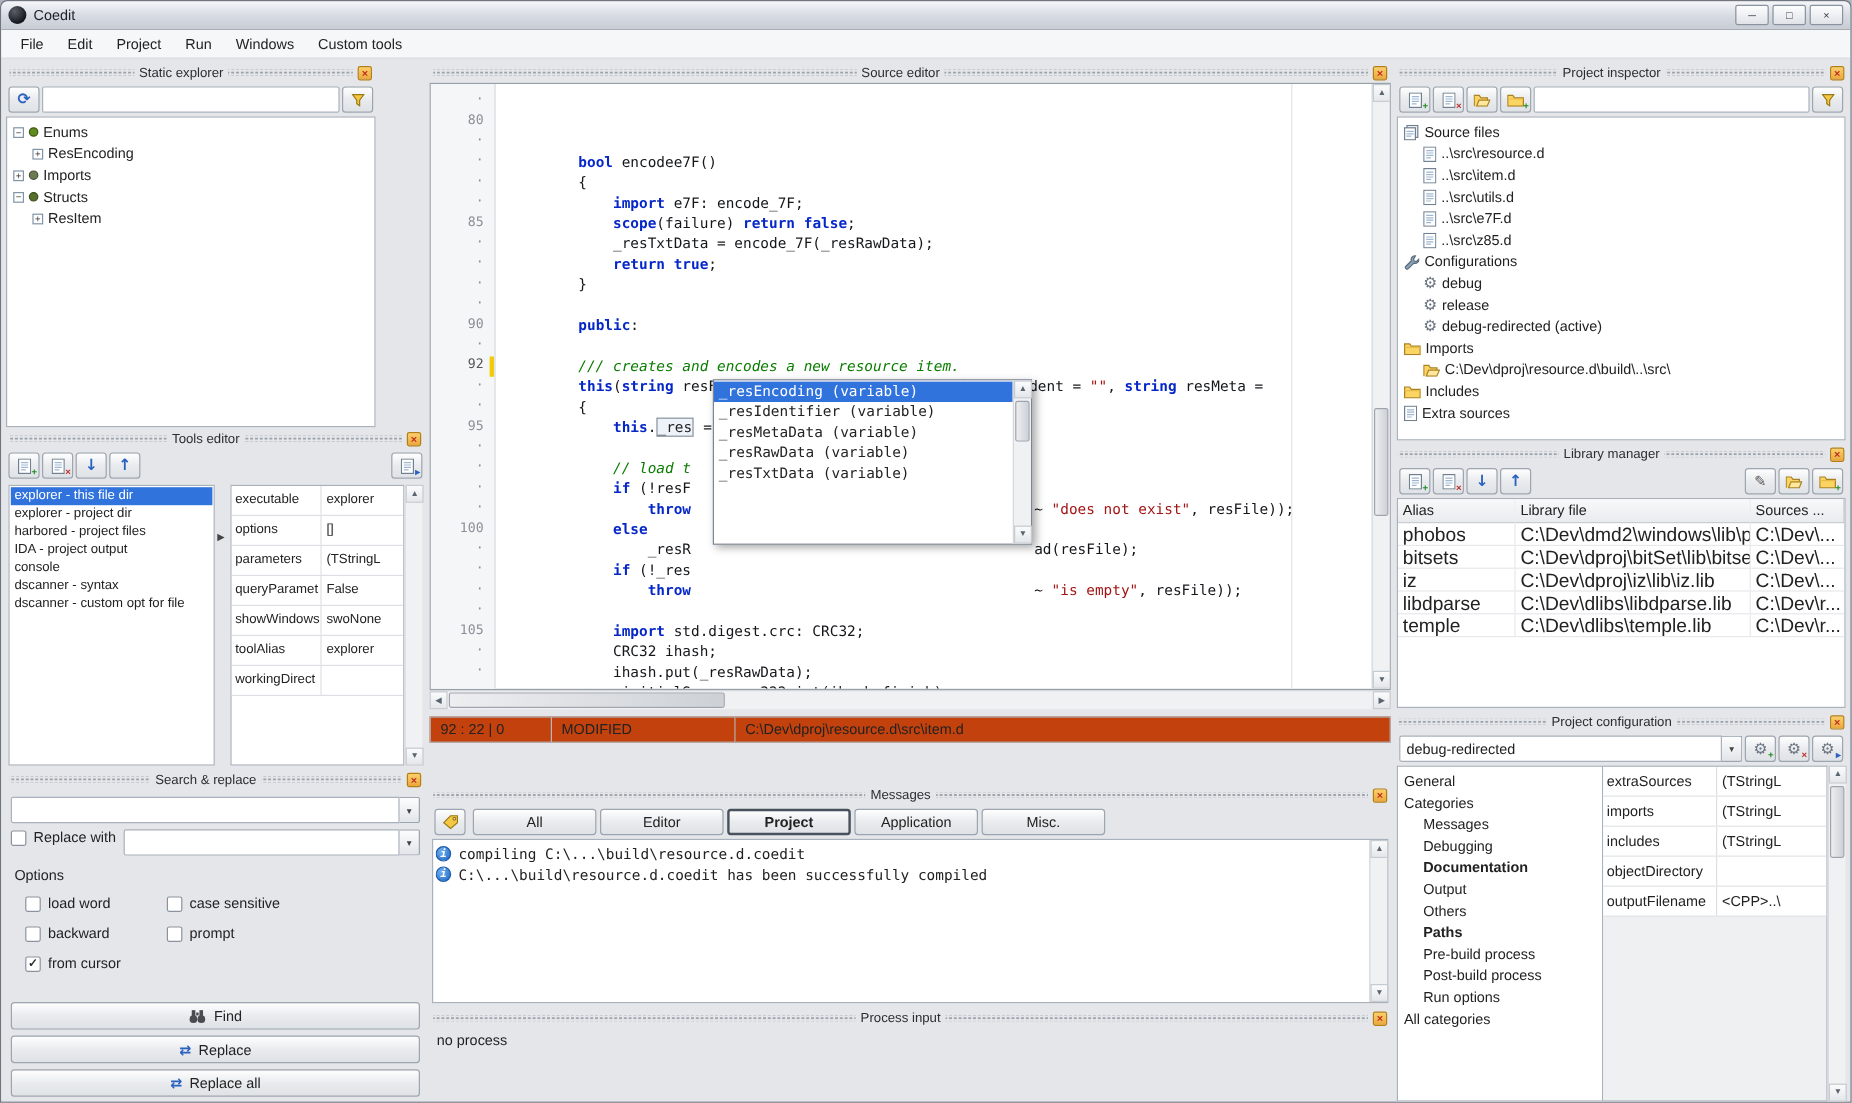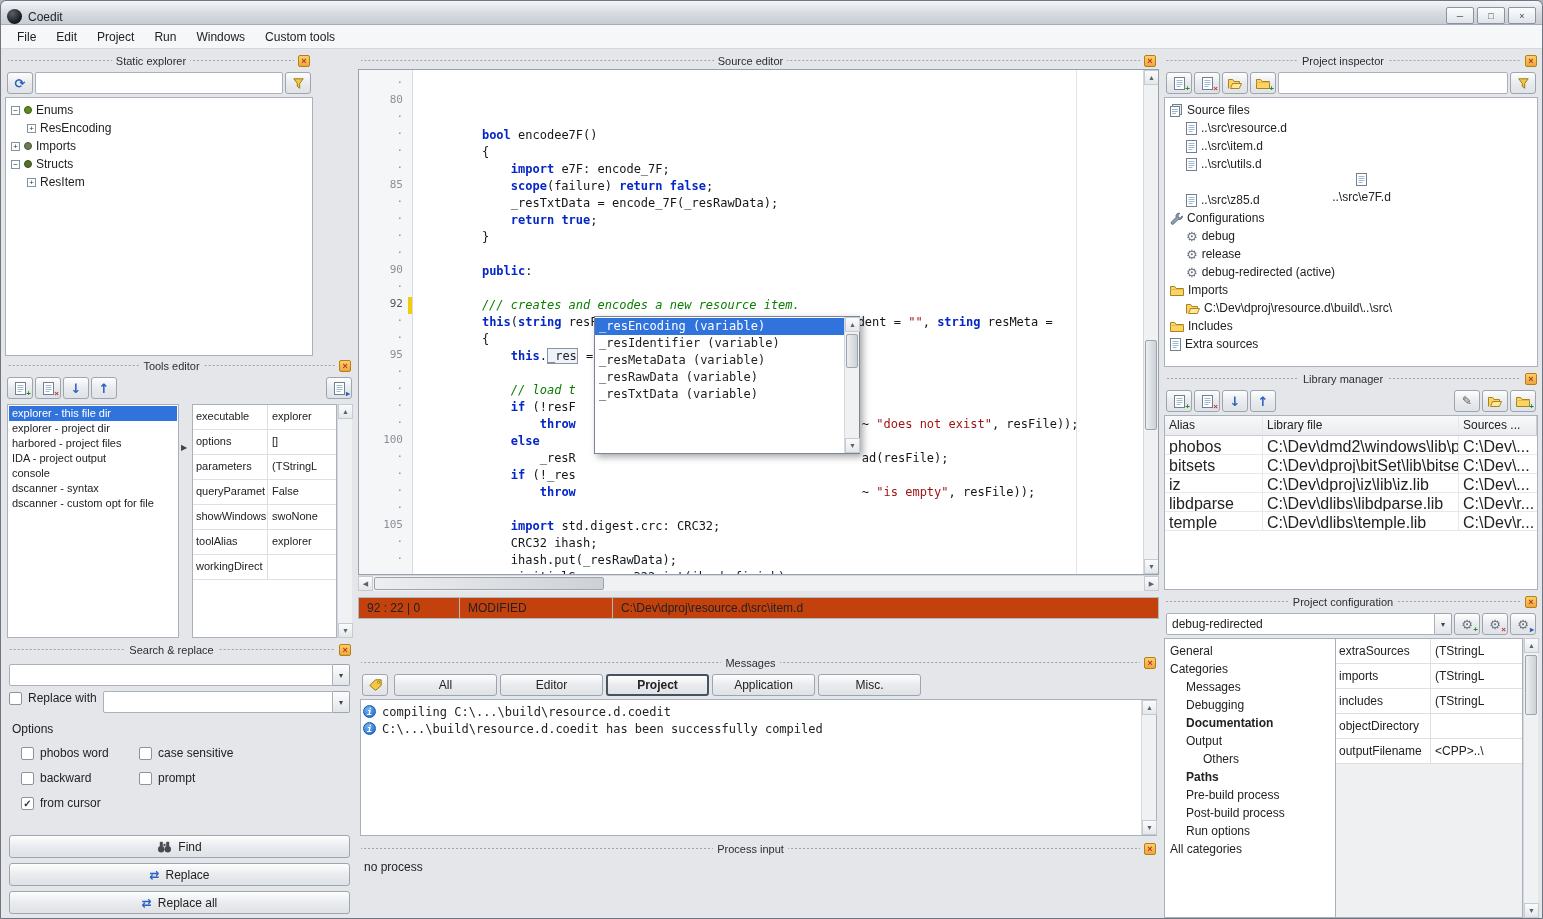--- a/index.html
+++ b/index.html
@@ -1,20 +1,20 @@
 <!DOCTYPE html>
 <html><head>
 <meta charset="utf-8">
 <style>
 *{margin:0;padding:0;box-sizing:border-box}
 html,body{background:#AEB4BE}
 body{font-family:"Liberation Sans",sans-serif;font-size:12px;color:#222}
 .app{position:relative;width:1543px;height:919px;background:#E4E6E9;overflow:hidden;border:1px solid #70767F;border-radius:6px 6px 0 0}
 
-.titlebar{height:24px;background:linear-gradient(#F4F6F9,#D6DAE1 55%,#C8CDD5);display:flex;align-items:flex-end;padding:0 6px;border-bottom:1px solid #A6ACB5;border-radius:6px 6px 0 0}
+.titlebar{height:24px;background:linear-gradient(#F4F6F9,#D6DAE1 55%,#C8CDD5);display:flex;align-items:center;padding:0 6px;border-bottom:1px solid #A6ACB5;border-radius:6px 6px 0 0}
 .win-icon{width:15px;height:15px;border-radius:50%;background:radial-gradient(circle at 35% 30%,#5A5F68,#15181D 70%);margin-right:6px;flex:none}
 .win-title{font-size:12px;color:#1D2026}
 .win-controls{margin-left:auto;display:flex;gap:3px}
 .wbtn{width:28px;height:17px;border:1px solid #8B939E;border-radius:2px;background:linear-gradient(#FDFDFE,#DFE3E8);display:flex;align-items:center;justify-content:center;font-size:9px;color:#3A3F46;cursor:pointer}
 
 .menubar{height:24px;background:#F6F7F8;border-bottom:1px solid #D4D7DB;display:flex;align-items:center;padding-left:6px}
 .menu-item{padding:3px 10px;cursor:default}
 
 .workspace{position:absolute;left:0;right:0;top:48px;bottom:0;background:#E4E6E9}
 .panel{position:absolute;display:flex;flex-direction:column}
@@ -318,21 +318,21 @@
           </label>
           <div class="combo grow">
             <input class="input grow" value="" style="">
             <span class="combo-btn">▾</span>
           </div>
         </div>
         <div class="label" style="margin:9px 0 10px 3px">Options</div>
         <div style="display:grid;grid-template-columns:118px 1fr;row-gap:11px;margin-left:12px">
           <label class="cbrow">
             <span class="cb"></span>
-            <span class="label">phobos word</span>
+            <span class="label">load word</span>
           </label>
           <label class="cbrow">
             <span class="cb"></span>
             <span class="label">case sensitive</span>
           </label>
           <label class="cbrow">
             <span class="cb"></span>
             <span class="label">backward</span>
           </label>
           <label class="cbrow">
@@ -592,21 +592,21 @@
             </div>
             <div class="tree-row" style="padding-left: 21px;">
               <span class="ticon">
                 <svg width="11" height="13" viewBox="0 0 11 13">
                   <rect x="0.5" y="0.5" width="10" height="12" fill="#fff" stroke="#708090"></rect>
                   <path d="M2.5 3.5h6M2.5 5.5h6M2.5 7.5h6M2.5 9.5h4" stroke="#9FB8D1" fill="none"></path>
                 </svg>
               </span>
               <span class="tlabel">..\src\utils.d</span>
             </div>
-            <div class="tree-row" style="padding-left: 21px; flex-direction: column;">
+            <div class="tree-row" style="padding-left: 21px;">
               <span class="ticon">
                 <svg width="11" height="13" viewBox="0 0 11 13">
                   <rect x="0.5" y="0.5" width="10" height="12" fill="#fff" stroke="#708090"></rect>
                   <path d="M2.5 3.5h6M2.5 5.5h6M2.5 7.5h6M2.5 9.5h4" stroke="#9FB8D1" fill="none"></path>
                 </svg>
               </span>
               <span class="tlabel">..\src\e7F.d</span>
             </div>
             <div class="tree-row" style="padding-left: 21px;">
               <span class="ticon">
@@ -812,21 +812,21 @@
               </div>
               <div class="tree-row" style="padding-left: 21px;">
                 <span class="tlabel">Debugging</span>
               </div>
               <div class="tree-row" style="padding-left: 21px; font-weight: bold;">
                 <span class="tlabel">Documentation</span>
               </div>
               <div class="tree-row" style="padding-left: 21px;">
                 <span class="tlabel">Output</span>
               </div>
-              <div class="tree-row" style="padding-left: 38px;">
+              <div class="tree-row" style="padding-left: 21px;">
                 <span class="tlabel">Others</span>
               </div>
               <div class="tree-row sel" style="padding-left: 21px;">
                 <span class="tlabel">Paths</span>
               </div>
               <div class="tree-row" style="padding-left: 21px;">
                 <span class="tlabel">Pre-build process</span>
               </div>
               <div class="tree-row" style="padding-left: 21px;">
                 <span class="tlabel">Post-build process</span>

